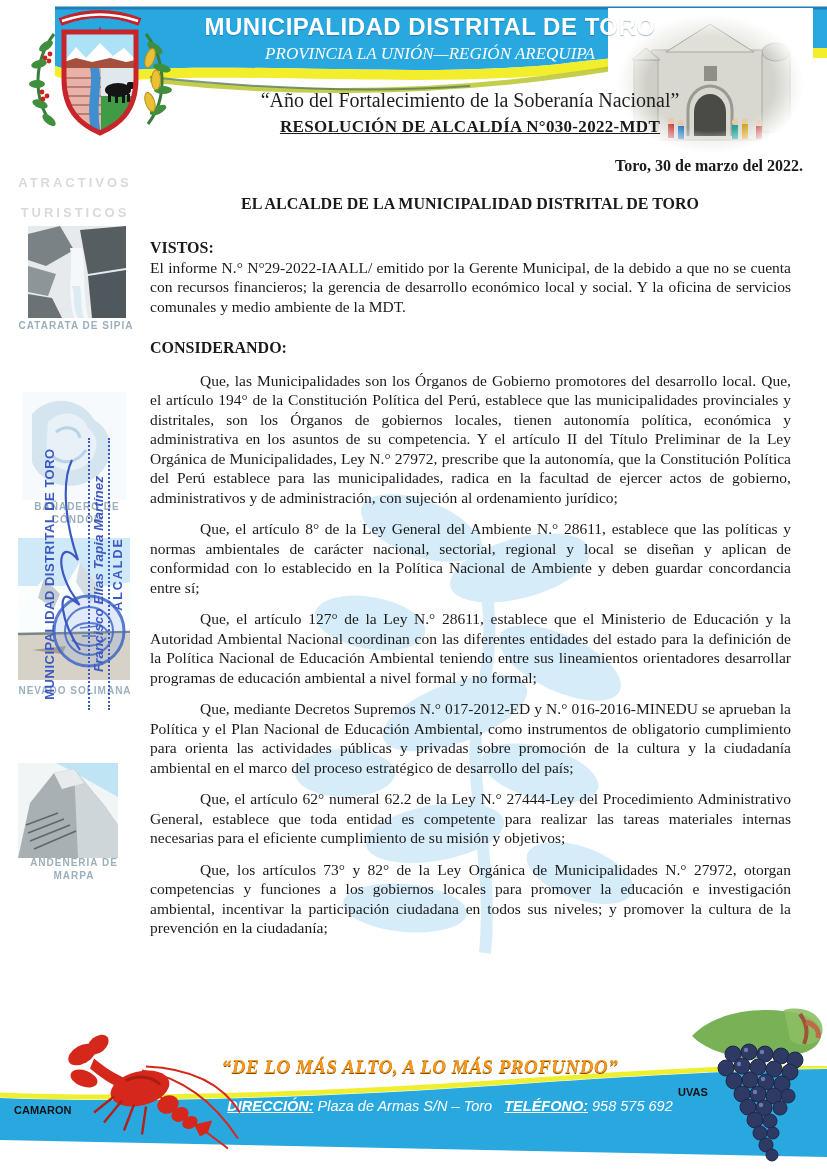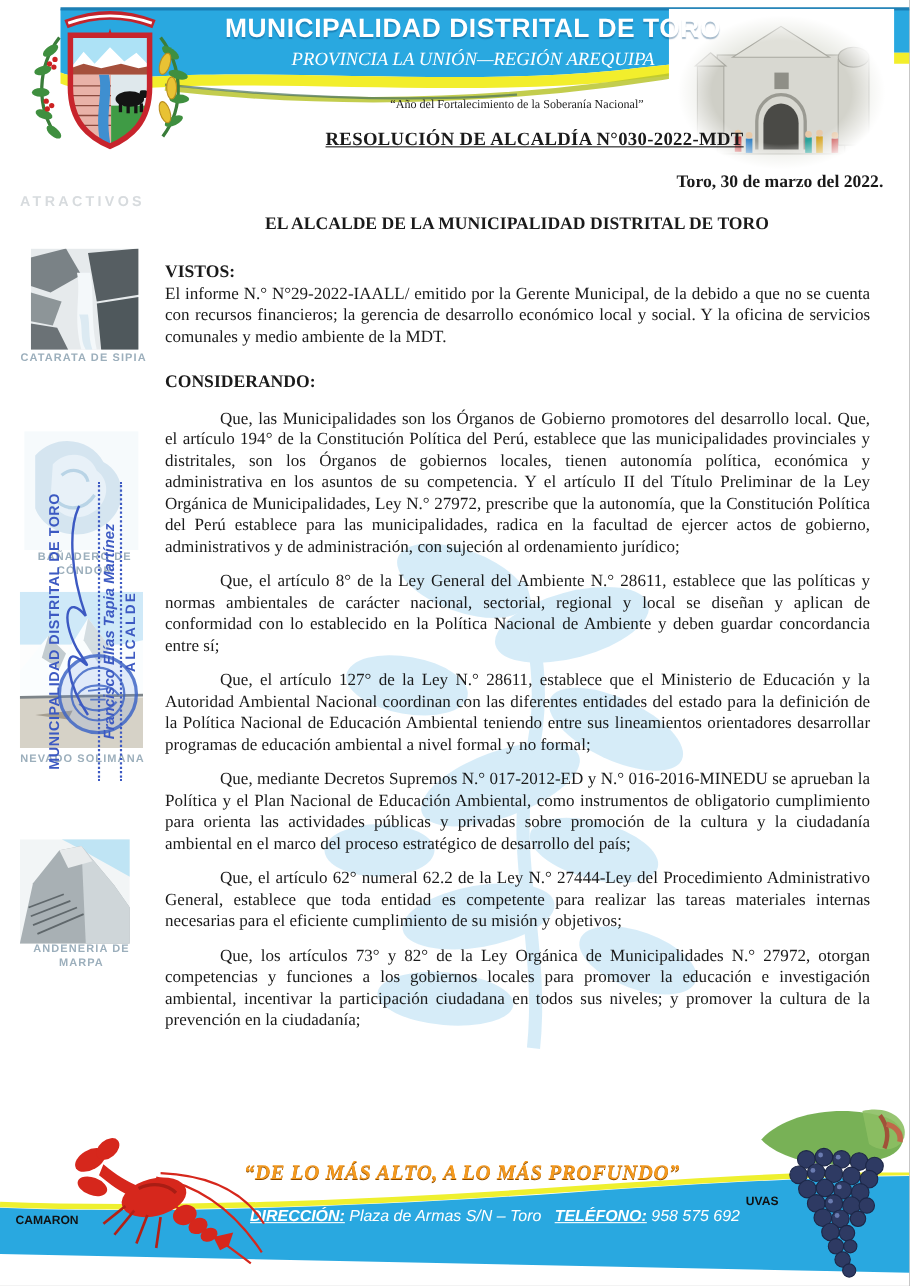--- a/index.html
+++ b/index.html
@@ -10,22 +10,22 @@
   
   .band-svg{left:0;top:0;width:827px;height:135px;z-index:1;}
   .coat{left:22px;top:2px;width:156px;height:150px;z-index:4;}
   .church{left:608px;top:8px;width:205px;height:152px;z-index:3;}
   .head-text{left:170px;top:12px;width:520px;text-align:center;color:#ffffff;z-index:5;}
   .head-title{font-family:"Liberation Sans", sans-serif;font-weight:bold;font-size:24px;
               letter-spacing:.5px;line-height:30px;text-shadow:0 1px 1px rgba(0,60,110,.35);}
   .head-title .big{font-size:24px;}
   .head-sub{font-style:italic;font-size:17px;line-height:21px;margin-top:1px;}
   .head-ruc{font-weight:bold;font-size:16px;letter-spacing:1px;line-height:20px;}
-  .quote{left:150px;top:89px;width:640px;text-align:center;font-size:11px;z-index:5;color:#1f1f1f;}
-  .resolution{left:166px;top:117px;width:640px;text-align:center;font-weight:bold;font-size:17px;
+  .quote{left:150px;top:89px;width:640px;text-align:center;font-size:20px;z-index:5;color:#1f1f1f;}
+  .resolution{left:150px;top:117px;width:640px;text-align:center;font-weight:bold;font-size:17px;
               text-decoration:underline;letter-spacing:.3px;z-index:5;}
   .dateline{right:24px;top:157px;font-weight:bold;font-size:16px;z-index:5;}
   .addressee{left:150px;top:195px;width:640px;text-align:center;font-weight:bold;font-size:16px;z-index:5;}
 
   
   .side-heading{left:8px;top:168px;width:134px;text-align:center;z-index:2;
       font-family:"Liberation Sans", sans-serif;font-weight:bold;font-size:13px;
       letter-spacing:3px;color:#d7dbde;line-height:30px;}
   .fig{z-index:2;}
   .fig-cap{z-index:2;text-align:center;font-family:"Liberation Sans", sans-serif;
@@ -198,20 +198,21 @@
     <div class="head-title"><span>MUNICIPALIDAD DISTRITAL DE </span><span class="big">TORO</span></div>
     <div class="head-sub">PROVINCIA LA UNIÓN—REGIÓN AREQUIPA</div>
   </div>
   <div class="abs quote">“Año del Fortalecimiento de la Soberanía Nacional”</div>
   <div class="abs resolution">RESOLUCIÓN DE ALCALDÍA N°030-2022-MDT</div>
   <div class="abs dateline">Toro, 30 de marzo del 2022.</div>
   <div class="abs addressee">EL ALCALDE DE LA MUNICIPALIDAD DISTRITAL DE TORO</div>
 
   <div class="abs side-heading">
     <div>ATRACTIVOS</div>
+    <div>TURISTICOS</div>
   </div>
 
   <svg class="abs fig" style="left:28px;top:226px;width:98px;height:92px;" viewBox="0 0 98 92">
     <rect width="98" height="92" fill="#e6eaec"></rect>
     <path d="M0,8 L32,0 L46,24 L18,40 L0,34 Z" fill="#7a8286"></path>
     <path d="M52,4 L98,0 L98,42 L60,48 Z" fill="#565e62"></path>
     <path d="M0,40 L28,48 L20,70 L0,66 Z" fill="#8d9598"></path>
     <path d="M60,50 L98,44 L98,92 L64,92 Z" fill="#4f585c"></path>
     <path d="M0,68 L24,72 L34,92 L0,92 Z" fill="#6b7276"></path>
     <path d="M42,22 C46,42 38,62 46,92 L60,92 C54,62 58,42 54,22 Z" fill="#f4f8fa"></path>

